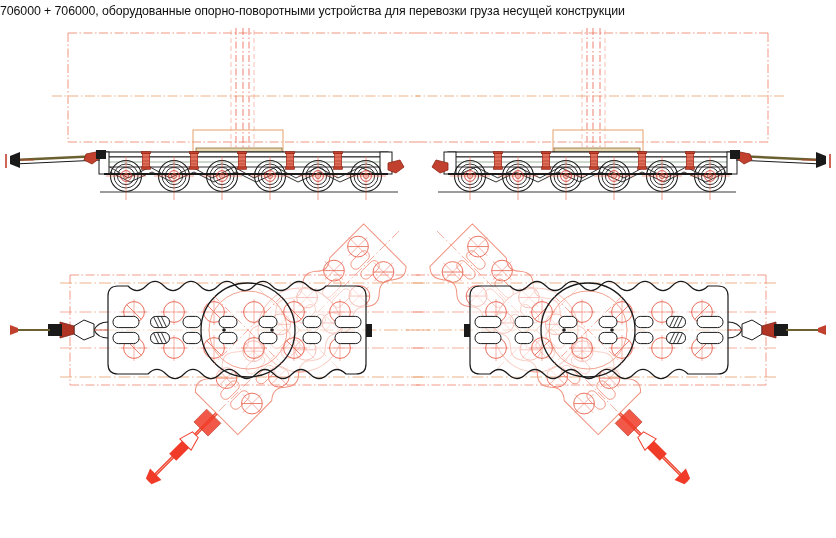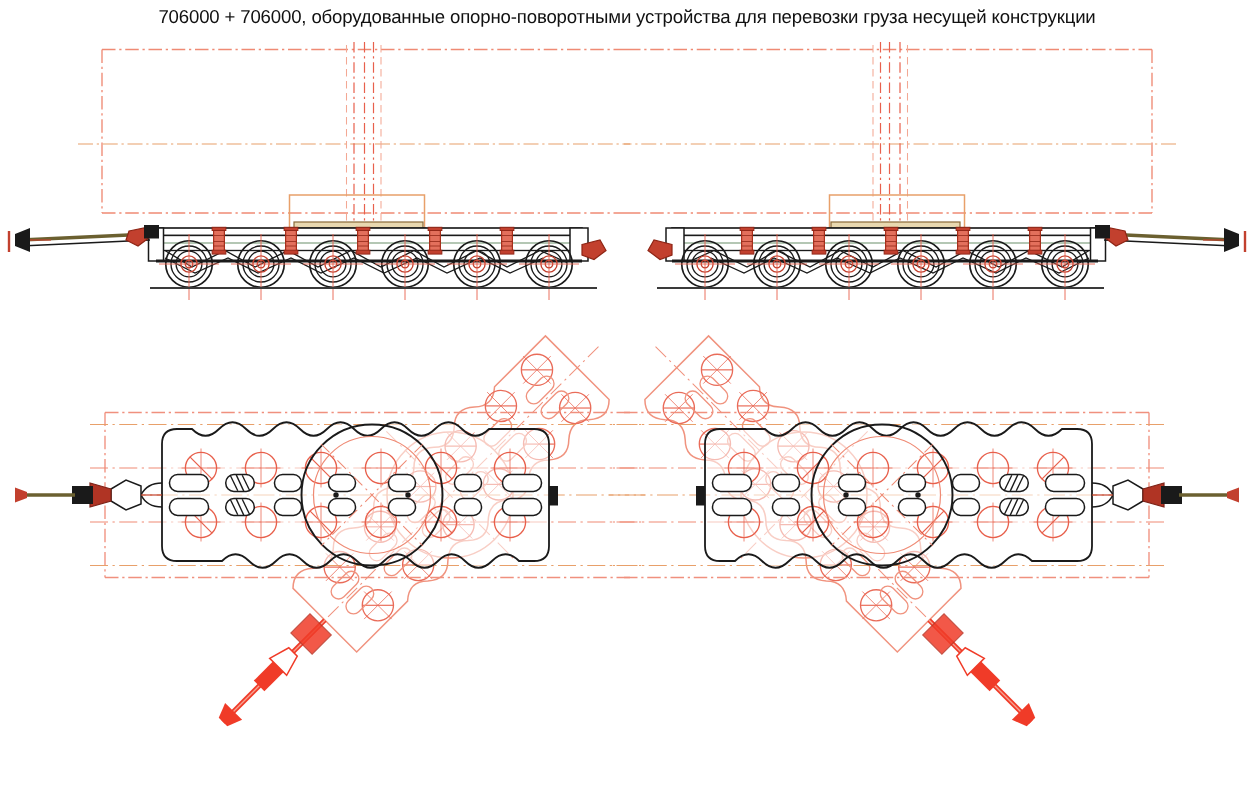--- a/index.html
+++ b/index.html
@@ -5,21 +5,21 @@
 <style>
   html,body{margin:0;padding:0;background:#ffffff;}
   body{
     width:836px;height:538px;
     font-family:"Liberation Sans", sans-serif;
     overflow:hidden;position:relative;
   }
   #root{position:relative;width:836px;height:538px;background:#fff;}
   #title{
     position:absolute;left:0;top:4px;width:836px;
-    text-align:center;
+    text-align:left;
     font-size:12.4px;
     color:#111;
     letter-spacing:-0.1px;
     white-space:nowrap;
     font-family:"Liberation Sans", sans-serif;
   }
   #drawing{position:absolute;left:0;top:0;width:836px;height:538px;}
   svg{display:block;}
 </style>
 </head>

